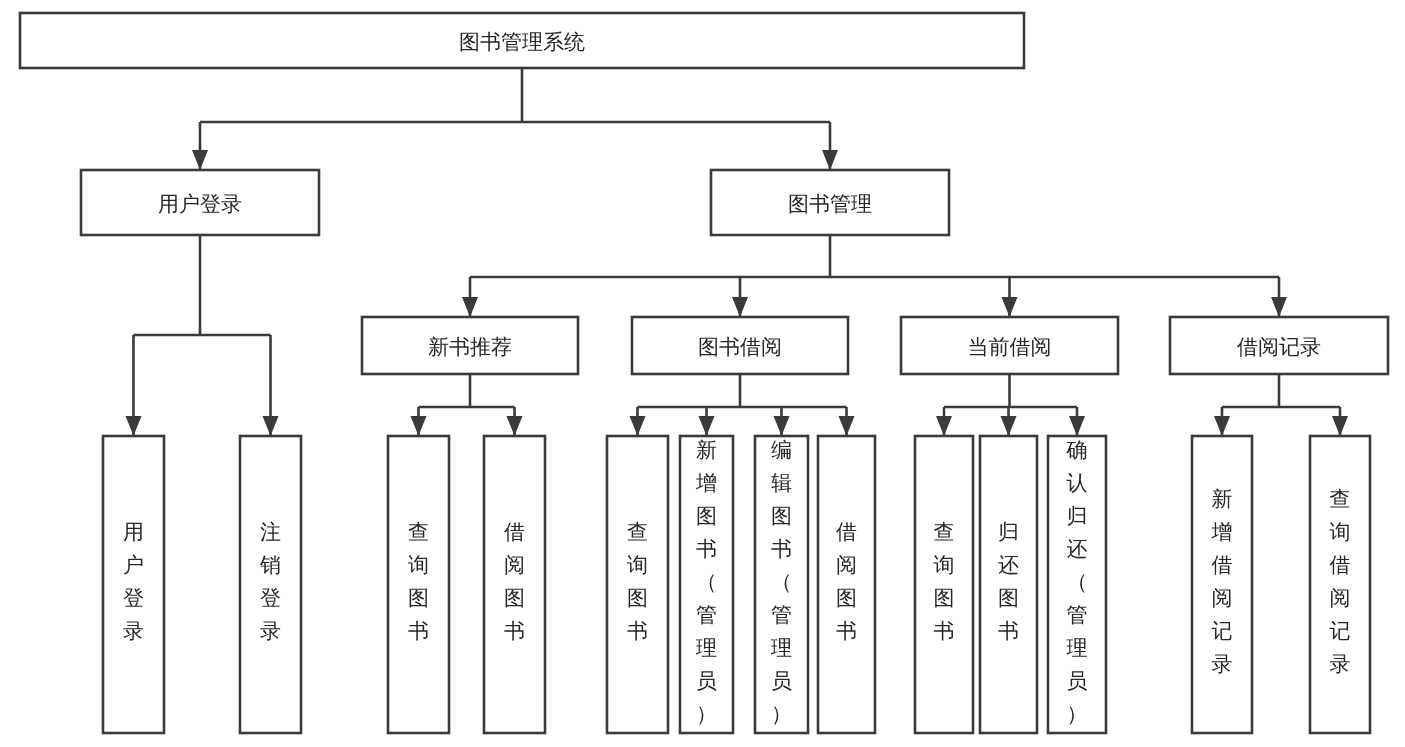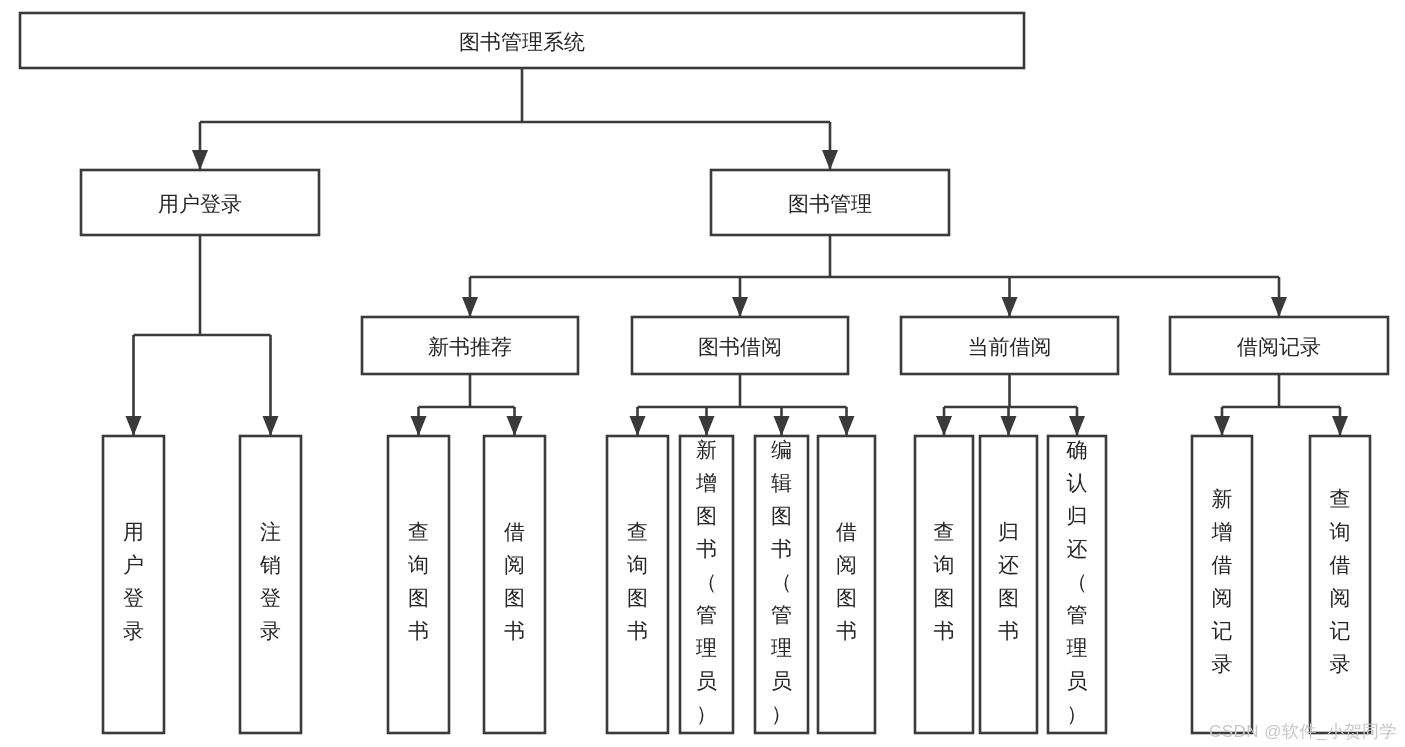--- a/index.html
+++ b/index.html
@@ -201,14 +201,13 @@
         <g>
           <rect x="1192" y="436" width="60" height="297" class="node-rect"></rect>
           <text x="1222" y="506" class="node-label-v"><tspan x="1222" dy="0">新</tspan><tspan x="1222" dy="33">增</tspan><tspan x="1222" dy="33">借</tspan><tspan x="1222" dy="33">阅</tspan><tspan x="1222" dy="33">记</tspan><tspan x="1222" dy="33">录</tspan></text>
         </g>
         <g>
           <rect x="1310" y="436" width="60" height="297" class="node-rect"></rect>
           <text x="1340" y="506" class="node-label-v"><tspan x="1340" dy="0">查</tspan><tspan x="1340" dy="33">询</tspan><tspan x="1340" dy="33">借</tspan><tspan x="1340" dy="33">阅</tspan><tspan x="1340" dy="33">记</tspan><tspan x="1340" dy="33">录</tspan></text>
         </g>
       </g>
   </svg>
-  <div class="watermark">CSDN @软件_小贺同学</div>
 </div>
 
 </body></html>

